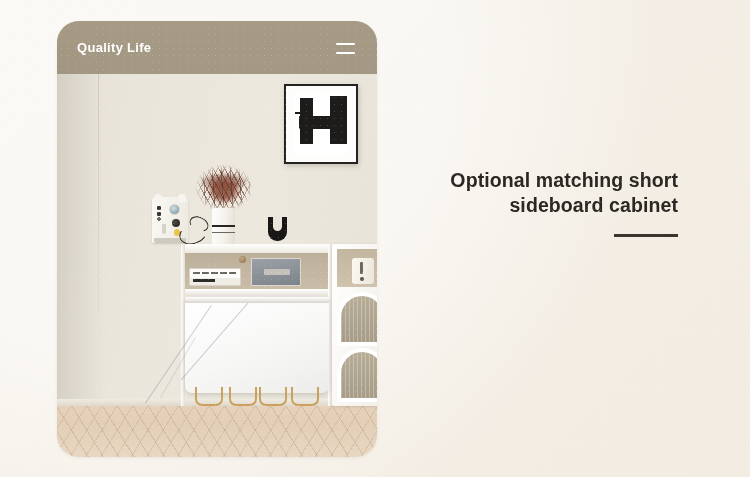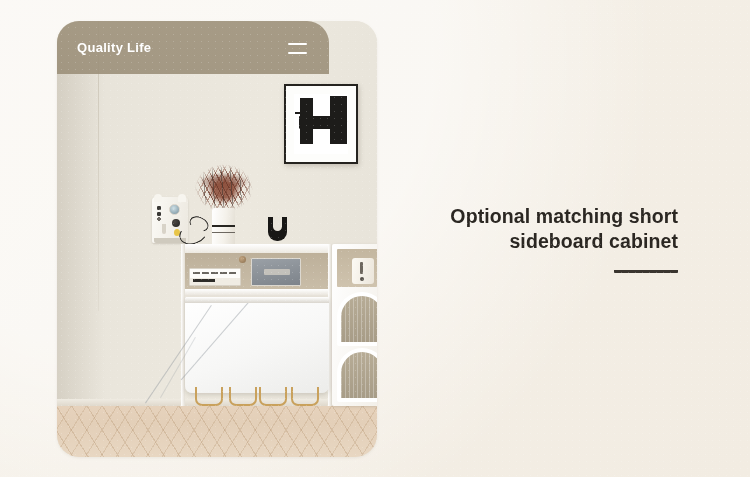--- a/index.html
+++ b/index.html
@@ -481,21 +481,20 @@
     background: repeating-linear-gradient(90deg, rgba(255,255,255,.28) 0 1px, rgba(255,255,255,0) 1px 4px);
   }
 
   
   .content {
     position: absolute;
     left: 392px;
     top: 168px;
     width: 286px;
     text-align: right;
-    margin-top: 36px;
   }
   .headline {
     margin: 0;
     font-size: 19.5px;
     line-height: 25px;
     font-weight: 700;
     color: #2b2722;
     letter-spacing: .1px;
   }
   .divider {
@@ -512,21 +511,21 @@
     line-height: 21px;
     font-weight: 700;
     color: #4a443c;
   }
 
   
   .topbar {
     position: absolute;
     left: 57px;
     top: 21px;
-    width: 272px;
+    width: 320px;
     height: 53px;
     background: linear-gradient(180deg, rgba(162,150,128,.94), rgba(156,144,122,.90));
     border-radius: 22px 22px 0 0;
     display: flex;
     align-items: center;
     justify-content: space-between;
     padding: 0 22px 0 20px;
     box-sizing: border-box;
   }
   .brand {

